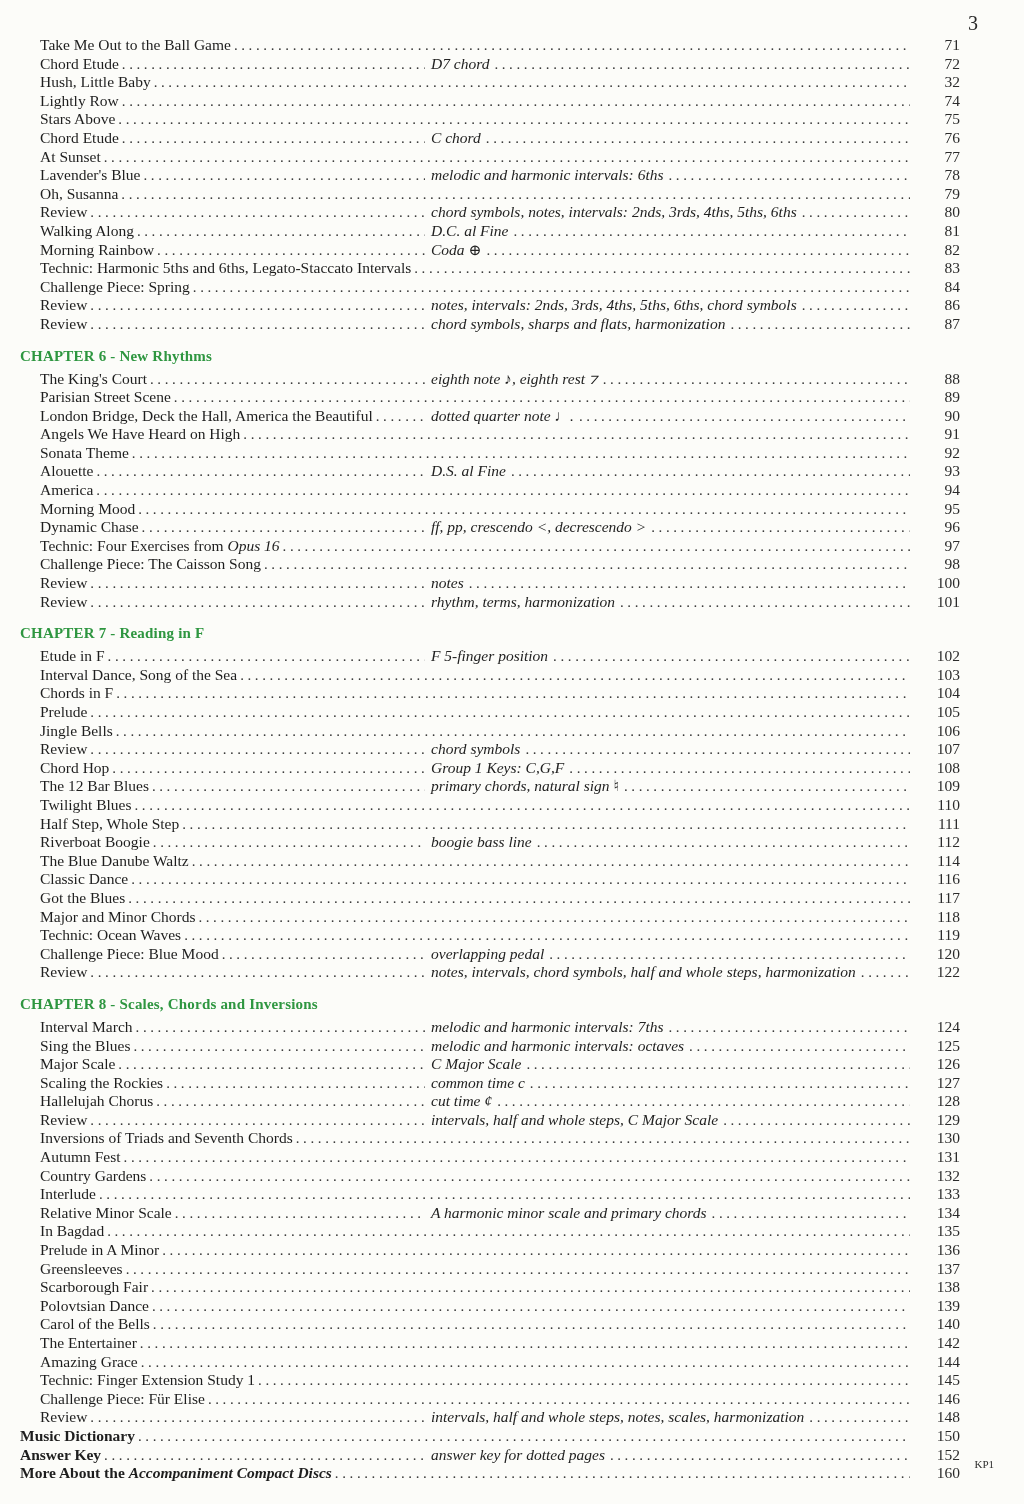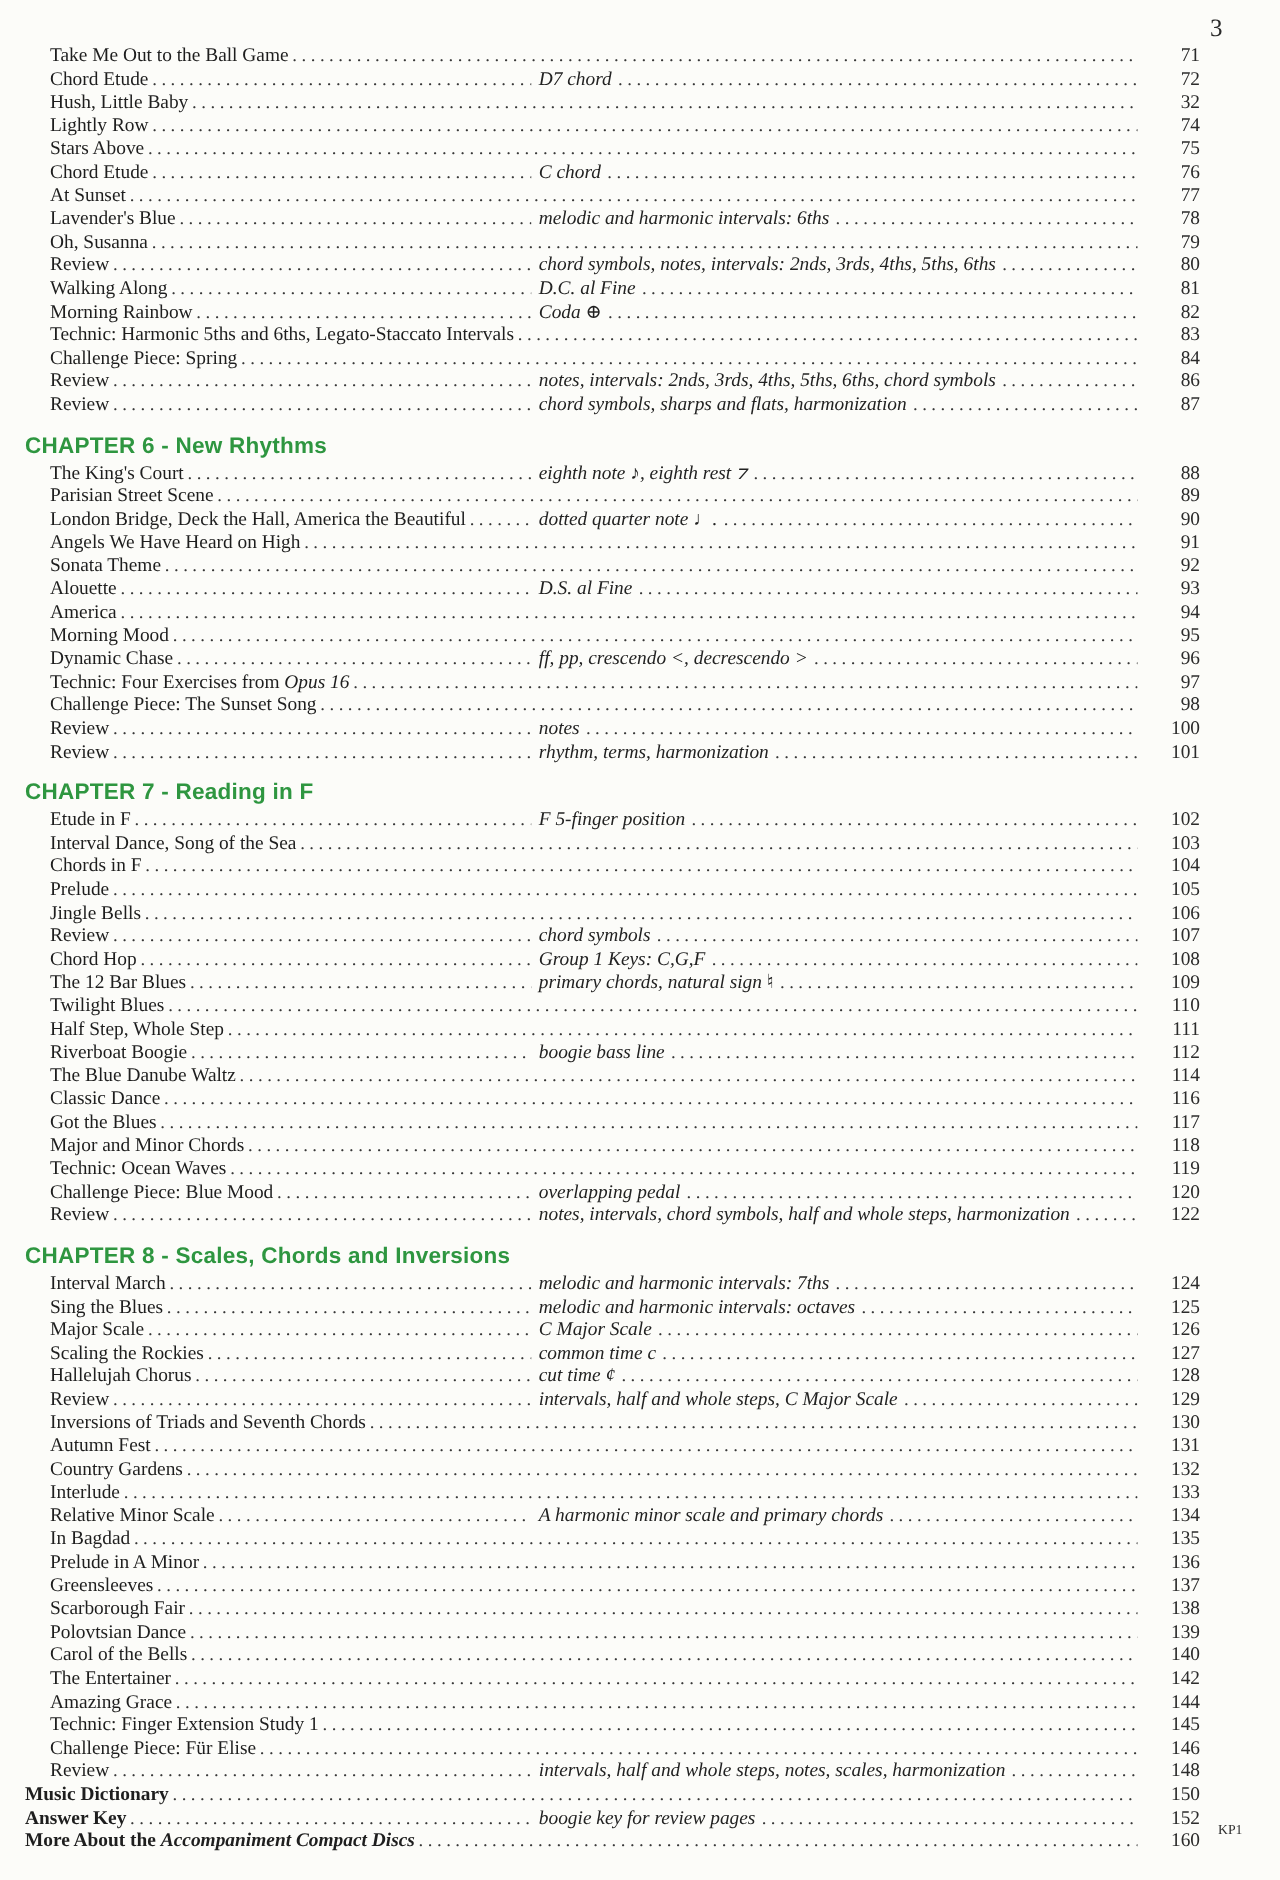--- a/index.html
+++ b/index.html
@@ -28,23 +28,23 @@
     font-size: 11px;
     color: #2f2f2f;
   }
   .content {
     position: absolute;
     top: 36px;
     left: 40px;
     right: 64px;
   }
   .chapter-heading {
-    font-family: Liberation Sans, sans-serif;
+    font-family: Liberation Serif, serif;
     font-weight: bold;
-    font-size: 18px;
+    font-size: 15px;
     line-height: 22px;
     color: #2e9640;
     margin: 11px 0 3px -20px;
     letter-spacing: 0.2px;
   }
   .row {
     display: flex;
     align-items: baseline;
     height: 18.6px;
     line-height: 18.6px;
@@ -362,21 +362,21 @@
       <span class="title"><span class="t-main">Technic: Four Exercises from </span><span class="t-italic">Opus 16</span></span>
 
     </span>
     <span class="ann"></span>
     <span class="dots dots2"></span>
     <span class="pg">97</span>
   </div>
 
   <div class="row no-ann">
     <span class="c1">
-      <span class="title"><span class="t-main">Challenge Piece: The Sunset Song</span></span>
+      <span class="title"><span class="t-main">Challenge Piece: The Caisson Song</span></span>
 
     </span>
     <span class="ann"></span>
     <span class="dots dots2"></span>
     <span class="pg">98</span>
   </div>
 
   <div class="row">
     <span class="c1">
       <span class="title"><span class="t-main">Review</span></span>
@@ -820,21 +820,21 @@
     <span class="ann"></span>
     <span class="dots dots2"></span>
     <span class="pg">150</span>
   </div>
 
   <div class="row bold outdent">
     <span class="c1">
       <span class="title"><span class="t-main">Answer Key</span></span>
       <span class="dots dots1"></span>
     </span>
-    <span class="ann">boogie key for review pages</span>
+    <span class="ann">answer key for dotted pages</span>
     <span class="dots dots2"></span>
     <span class="pg">152</span>
   </div>
 
   <div class="row no-ann bold outdent">
     <span class="c1">
       <span class="title"><span class="t-main">More About the </span><span class="t-italic">Accompaniment Compact Discs</span></span>
 
     </span>
     <span class="ann"></span>

